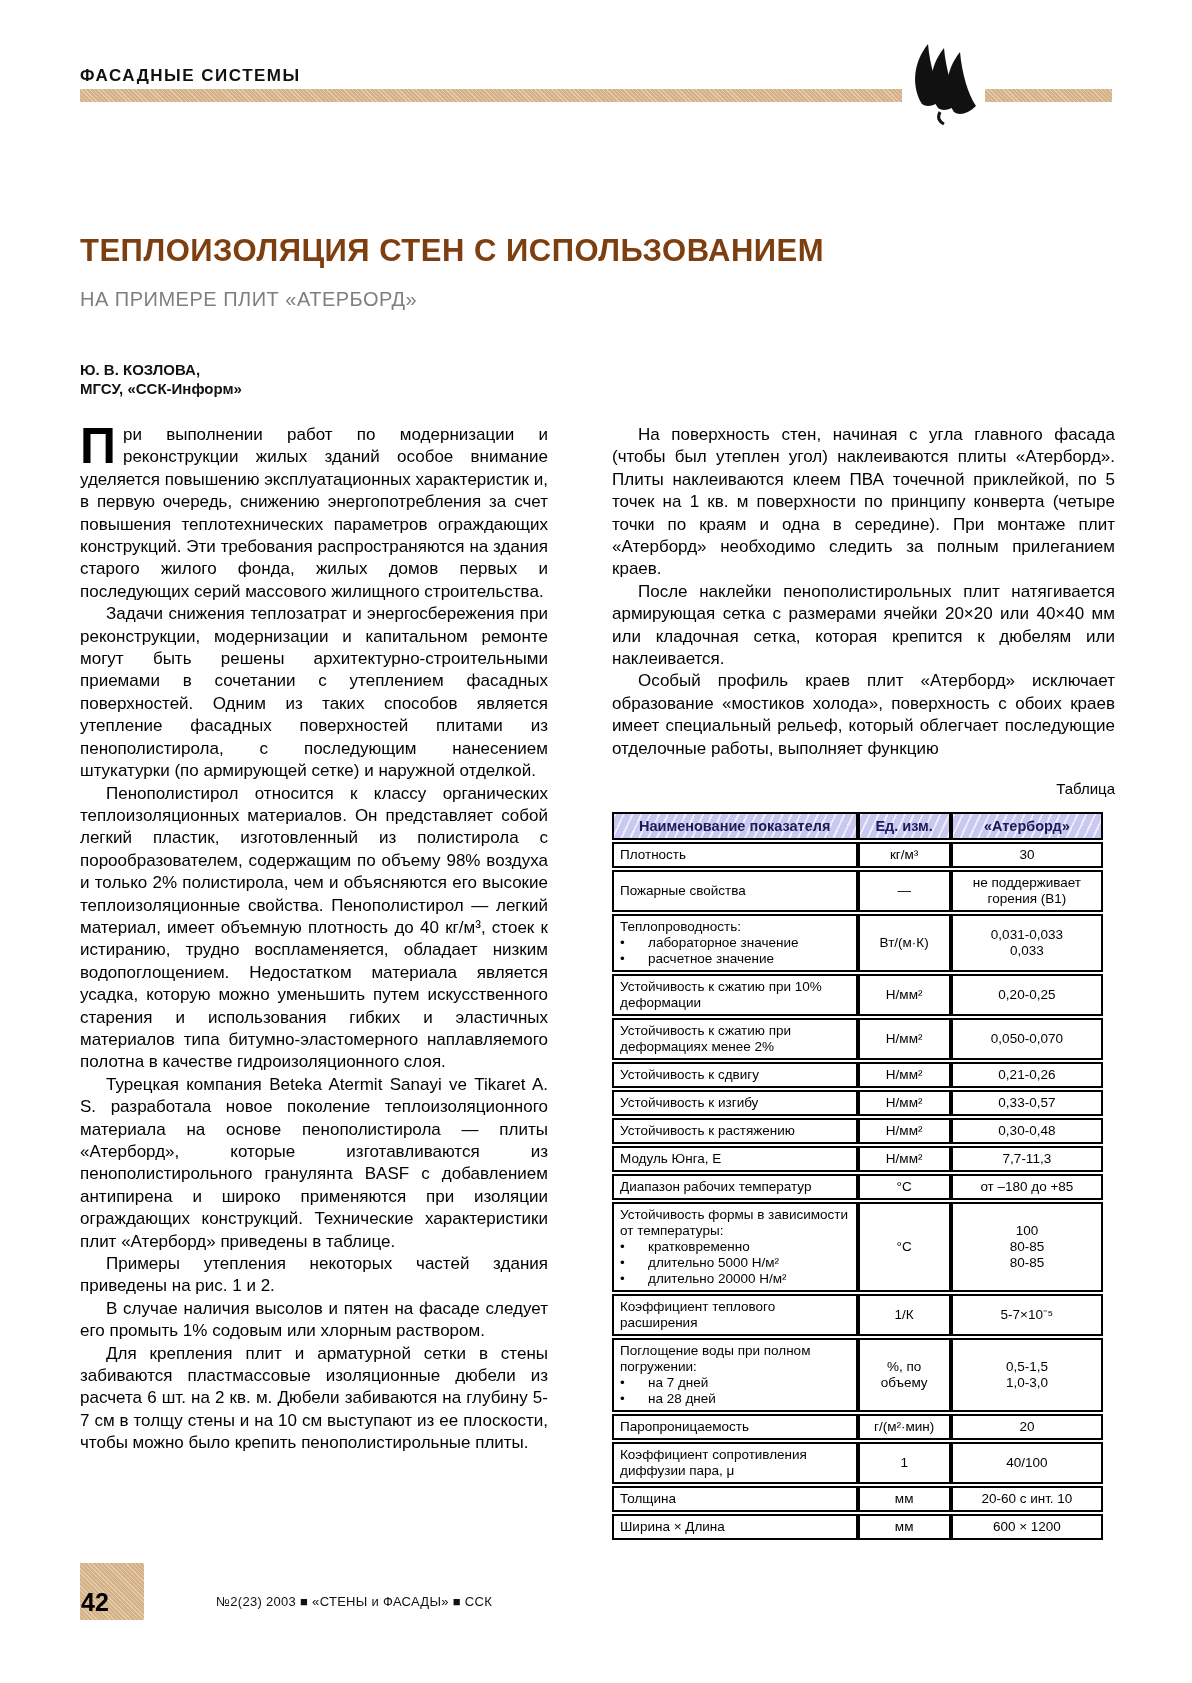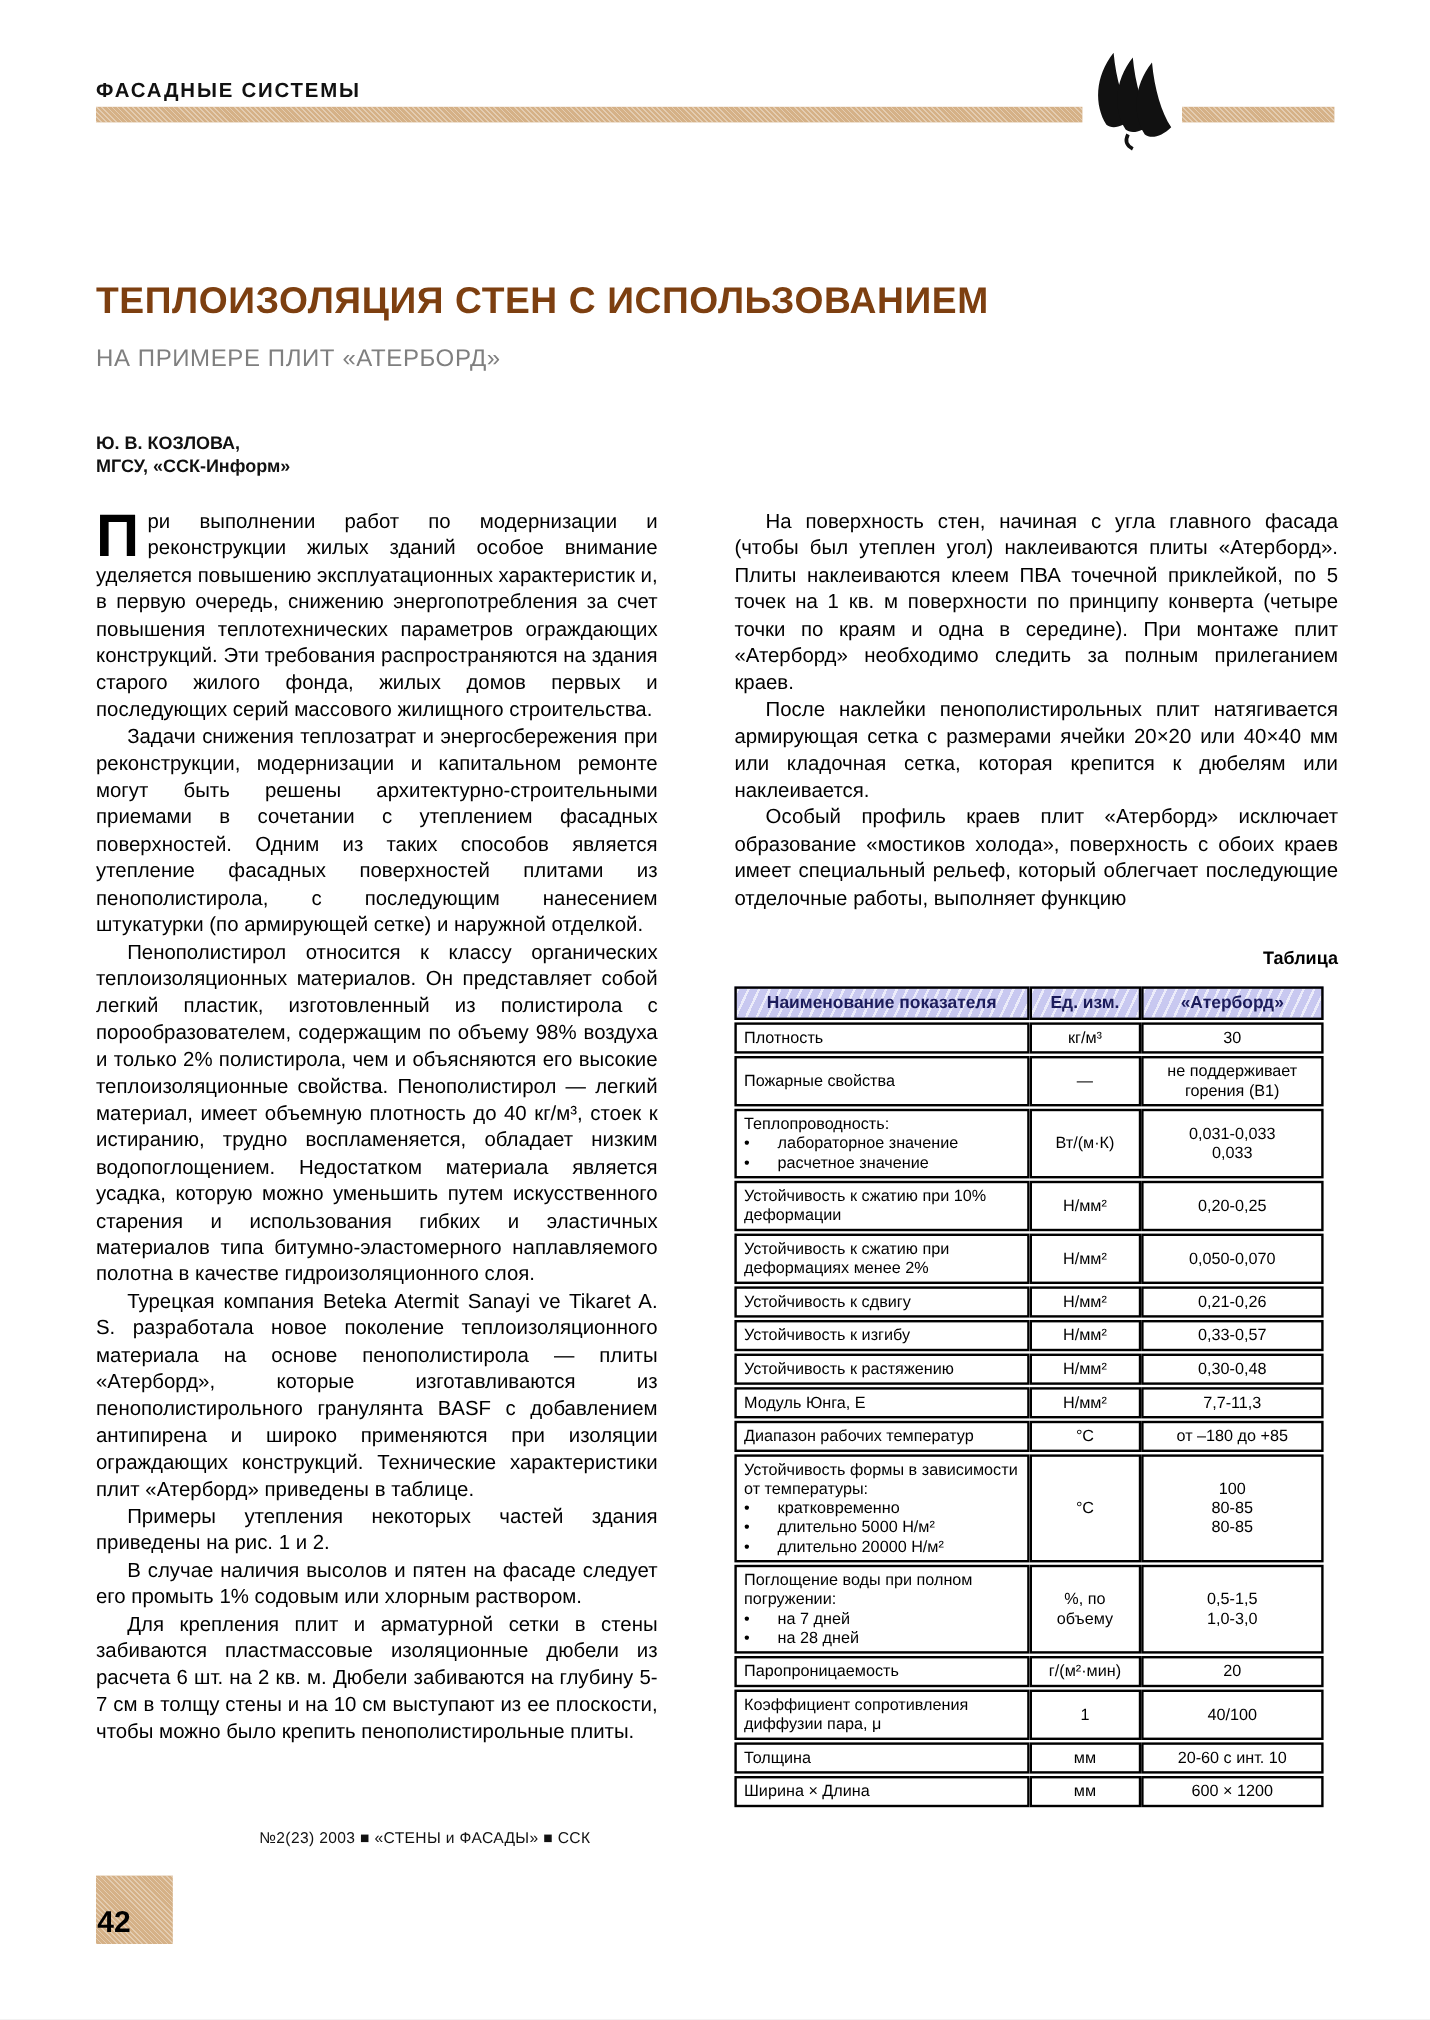--- a/index.html
+++ b/index.html
@@ -43,21 +43,21 @@
   .col-left  { left:80px;  width:468px; }
   .col-right { left:612px; width:503px; }
   .col p { text-align:justify; }
   .col p.indent { text-indent:26px; }
   .dropcap {
     float:left; font-size:50px; line-height:41px; font-weight:bold;
     padding:2px 7px 0 0;
   }
 
   
-  .table-label { margin-top:28px; text-align:right; font-size:15px; font-weight:bold; }
+  .table-label { margin-top:18px; text-align:right; font-size:15px; font-weight:normal; }
   .table-caption { margin-top:7px; text-align:center; font-size:15px; font-weight:bold; }
   table.spec {
     margin-top:9px; width:491px;
     border-collapse:separate; border-spacing:0 2px;
     font-size:13.5px; line-height:16px; text-align:left;
   }
   table.spec th, table.spec td {
     border:2px solid #000; padding:3px 6px; vertical-align:middle;
     background:#fff;
   }
@@ -78,21 +78,21 @@
   .footer-box {
     position:absolute; left:80px; top:1563px; width:64px; height:57px;
     background-color:#d5b187;
     background-image:repeating-linear-gradient(45deg, rgba(255,255,255,0.35) 0 1px, transparent 1px 3px);
   }
   .page-num {
     position:absolute; left:1px; bottom:3px;
     font-size:25px; font-weight:bold; color:#000;
   }
   .footer-text {
-    position:absolute; left:216px; top:1524px;
+    position:absolute; left:216px; top:1594px;
     font-size:13px; color:#111; letter-spacing:0.3px;
   }
 </style>
 </head>
 <body>
 
 <div class="page">
 
   <div class="section-title">ФАСАДНЫЕ СИСТЕМЫ</div>
   <div class="rule rule-left"></div>
@@ -266,20 +266,29 @@
             </td>
             <td class="c-unit">°С</td>
             <td class="c-val">
               <div>100</div>
               <div>80-85</div>
               <div>80-85</div>
             </td>
           </tr>
           <tr>
             <td class="c-name">
+              <div>Коэффициент теплового расширения</div>
+            </td>
+            <td class="c-unit">1/К</td>
+            <td class="c-val">
+              <div>5-7×10⁻⁵</div>
+            </td>
+          </tr>
+          <tr>
+            <td class="c-name">
               <div>Поглощение воды при полном погружении:</div>
               <div class="bullet-line">
                 <span class="bullet">•</span>
                 <span class="b-ind"></span>
                 <span>на 7 дней</span>
               </div>
               <div class="bullet-line">
                 <span class="bullet">•</span>
                 <span class="b-ind"></span>
                 <span>на 28 дней</span>

